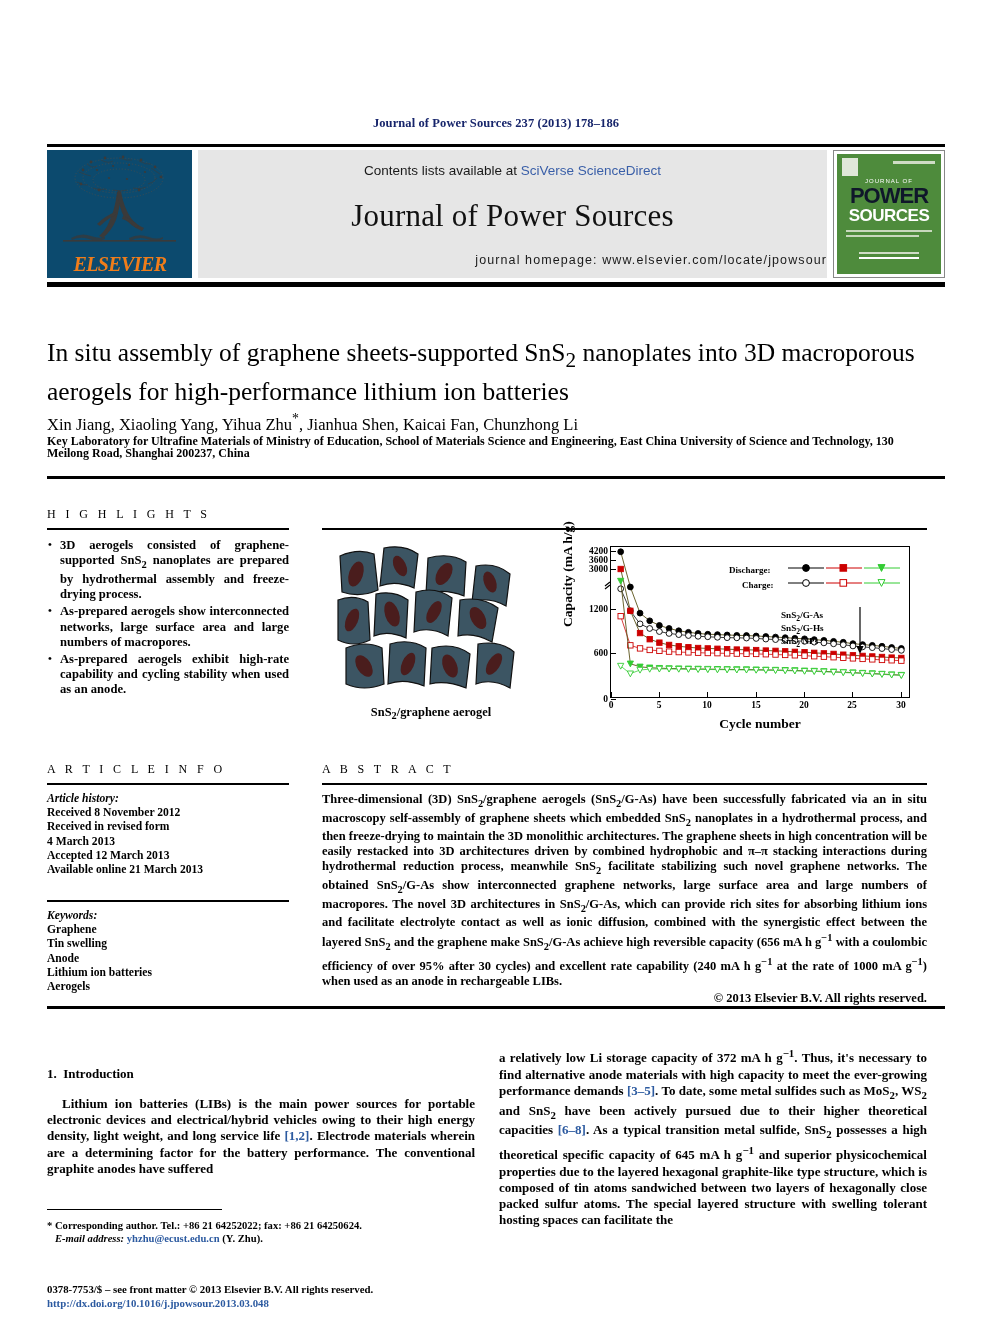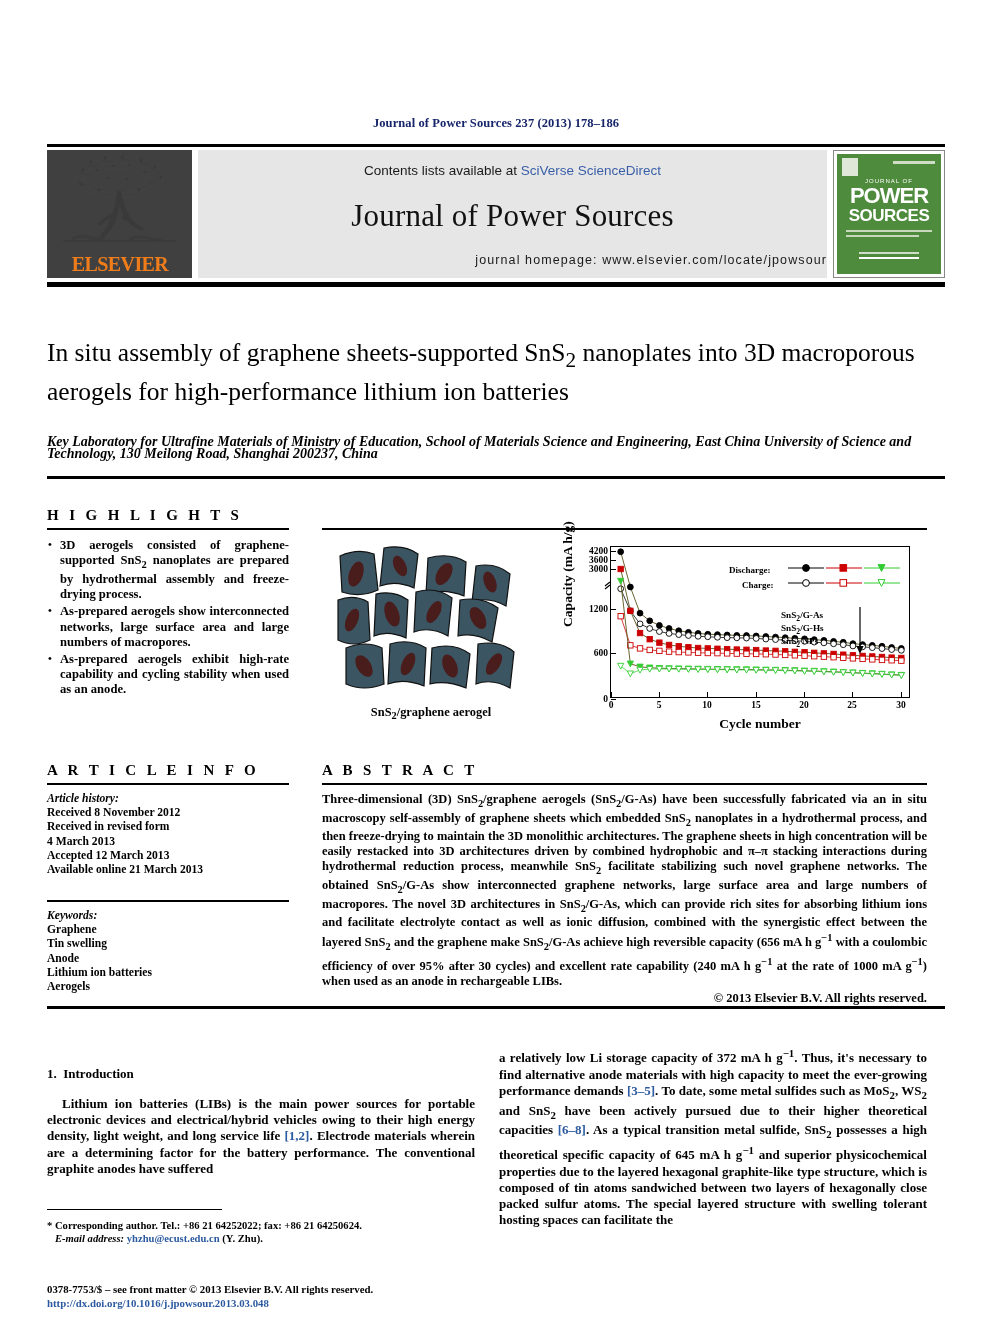--- a/index.html
+++ b/index.html
@@ -22,21 +22,21 @@
     font-weight: bold; font-size: 12.5px;
     color: #17256b; letter-spacing: 0.1px;
   }
 
   
   .banner-wrap { position: absolute; left: 47px; top: 100px; width: 898px; }
   .rule-thick-top { height: 3px; background: #000; width: 898px; }
   .rule-thick-bot { height: 5px; background: #000; width: 898px; margin-top: 4px; }
   .banner-row { display: flex; align-items: stretch; height: 128px; margin-top: 3px; }
 
-  .elsevier-logo { width: 145px; position: relative; background: #404040; flex: none; }
+  .elsevier-logo { width: 145px; position: relative; background: #0c4a6e; flex: none; font-style: italic; }
   .elsevier-tree { position: absolute; left: 10px; top: 2px; width: 125px; height: 97px; }
   .elsevier-word {
     position: absolute; left: 4px; bottom: 2px; width: 138px;
     text-align: center; color: #f07d1a;
     font-family: "Liberation Serif", serif;
     font-weight: bold; font-size: 20px; letter-spacing: -0.6px;
   }
 
   .banner-grey {
     flex: 1; background: #e6e6e6; margin-left: 6px; margin-right: 6px;
@@ -57,21 +57,21 @@
   }
 
   .cover { width: 112px; flex: none; border: 1px solid #888; background:#fff; padding:3px; }
   .cover-inner { width: 100%; height: 100%; background: #4e8b3c; position: relative; overflow: hidden; }
   .cov-els { position:absolute; left:5px; top:4px; width:16px; height:18px; background:#dfe7d8; }
   .cov-topline { position:absolute; right:6px; top:7px; width:42px; height:3px; background:#cfdcc6; }
   .cov-joc { position:absolute; left:0; top:24px; width:100%; text-align:center;
     font-family:"Liberation Sans",sans-serif; font-size:6px; color:#fff; letter-spacing:1px; }
   .cov-power { position:absolute; left:0; top:31px; width:100%; text-align:center;
     font-family:"Liberation Sans",sans-serif; font-weight:bold; font-size:22px;
-    color:#ffffff; letter-spacing:-1px; line-height:22px; }
+    color:#0f172a; letter-spacing:-1px; line-height:22px; }
   .cov-sources { position:absolute; left:0; top:53px; width:100%; text-align:center;
     font-family:"Liberation Sans",sans-serif; font-weight:bold; font-size:17px;
     color:#fff; letter-spacing:-0.5px; line-height:17px; }
   .cov-blurb { position:absolute; left:9px; top:76px; right:9px; }
   .cov-blurb i { display:block; height:2px; background:#c8d8bd; margin-bottom:3px; }
   .cov-blurb i:nth-child(2){ width:85%; }
   .cov-foot { position:absolute; left:22px; right:22px; bottom:12px; }
   .cov-foot i { display:block; height:2px; background:#cfdcc6; margin-bottom:3px; }
   .cov-foot i:nth-child(2){ background:#fff; }
 
@@ -81,29 +81,29 @@
     font-family: "Liberation Serif", serif;
     font-size: 25.5px; line-height: 32px; color: #000;
   }
   .authors {
     position: absolute; left: 47px; top: 367px; width: 880px;
     font-family: "Liberation Serif", serif; font-size: 16.5px; color: #000;
   }
   .affil {
     position: absolute; left: 47px; top: 392px; width: 880px;
     font-family: "Liberation Serif", serif;
-    font-weight: bold; font-style: italic;
-    font-size: 14px; line-height: 11.5px; color: #000;
+    font-weight: bold; 
+    font-size: 12px; line-height: 11.5px; color: #000;
   }
   .rule-under-affil { position:absolute; left:47px; top:432px; width:898px; height:3px; background:#000; }
 
   
   .sec-head {
-    font-family: "Liberation Serif", serif; font-weight: bold;
-    font-size: 15px; letter-spacing: 3.4px; color: #000;
+    font-family: "Liberation Serif", serif; font-weight: normal;
+    font-size: 12px; letter-spacing: 3.4px; color: #000;
   }
   .hr-med { height: 2px; background: #000; }
 
   .col-left { position: absolute; left: 47px; width: 242px; }
   .col-right { position: absolute; left: 322px; width: 605px; }
 
   #highlights-head { top: 463px; }
   #highlights-rule { position:absolute; left:47px; top:484px; width:242px; }
   .hl-list { position: absolute; left: 47px; top: 494px; width: 242px; }
   .hl-item {
@@ -295,20 +295,23 @@
             </div>
         </div>
       </div>
 
     </div>
     <div class="rule-thick-bot"></div>
   </div>
 
   <div class="title">
     In situ assembly of graphene sheets-supported SnS<sub>2</sub> nanoplates into 3D macroporous aerogels for high-performance lithium ion batteries
+  </div>
+  <div class="authors">
+    Xin Jiang, Xiaoling Yang, Yihua Zhu<sup>*</sup>, Jianhua Shen, Kaicai Fan, Chunzhong Li
   </div>
   <div class="affil">Key Laboratory for Ultrafine Materials of Ministry of Education, School of Materials Science and Engineering, East China University of Science and Technology, 130 Meilong Road, Shanghai 200237, China</div>
   <div class="rule-under-affil"></div>
 
   <div class="col-left sec-head" id="highlights-head">H I G H L I G H T S</div>
   <div class="hr-med" id="highlights-rule"></div>
   <div class="hl-list">
     <div class="hl-item">
       3D aerogels consisted of graphene-supported SnS<sub>2</sub> nanoplates are prepared by hydrothermal assembly and freeze-drying process.
     </div>

